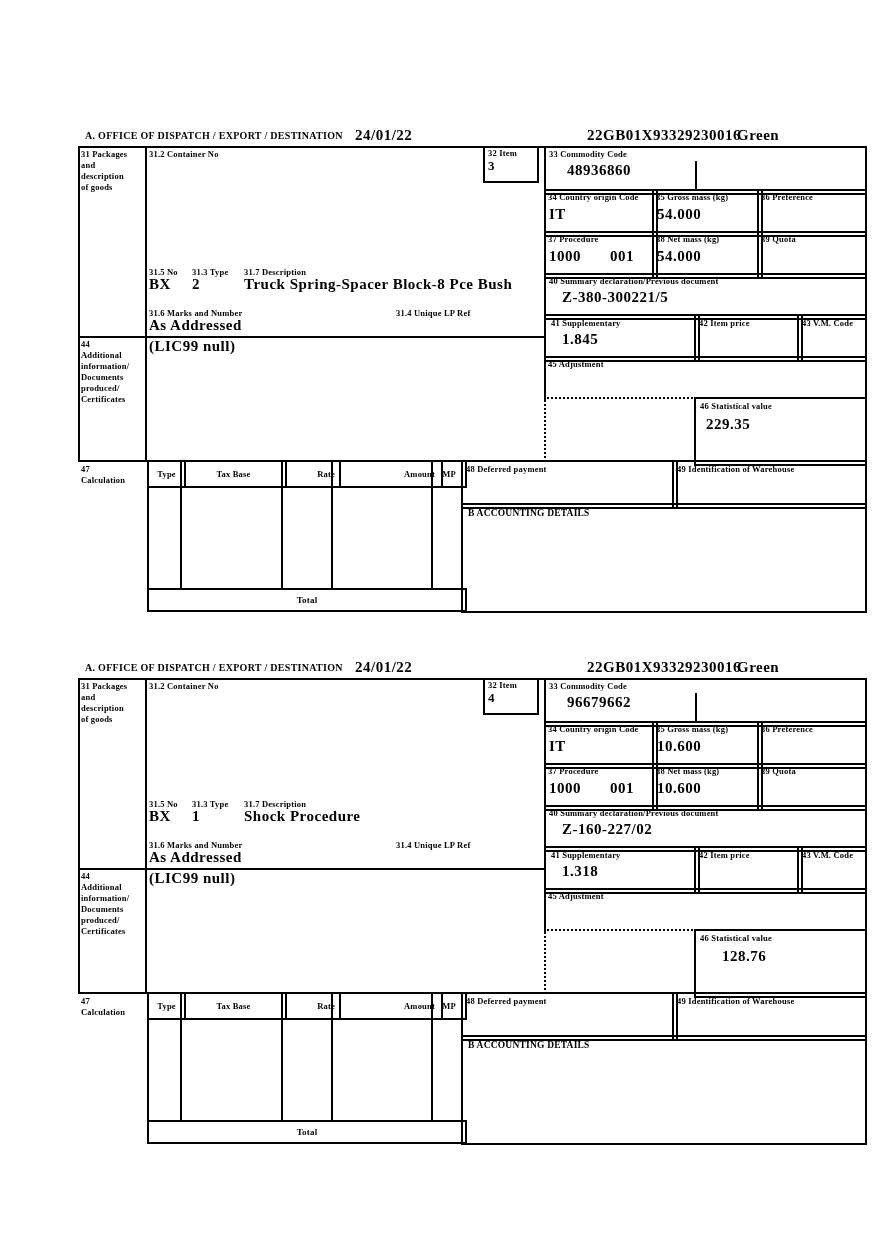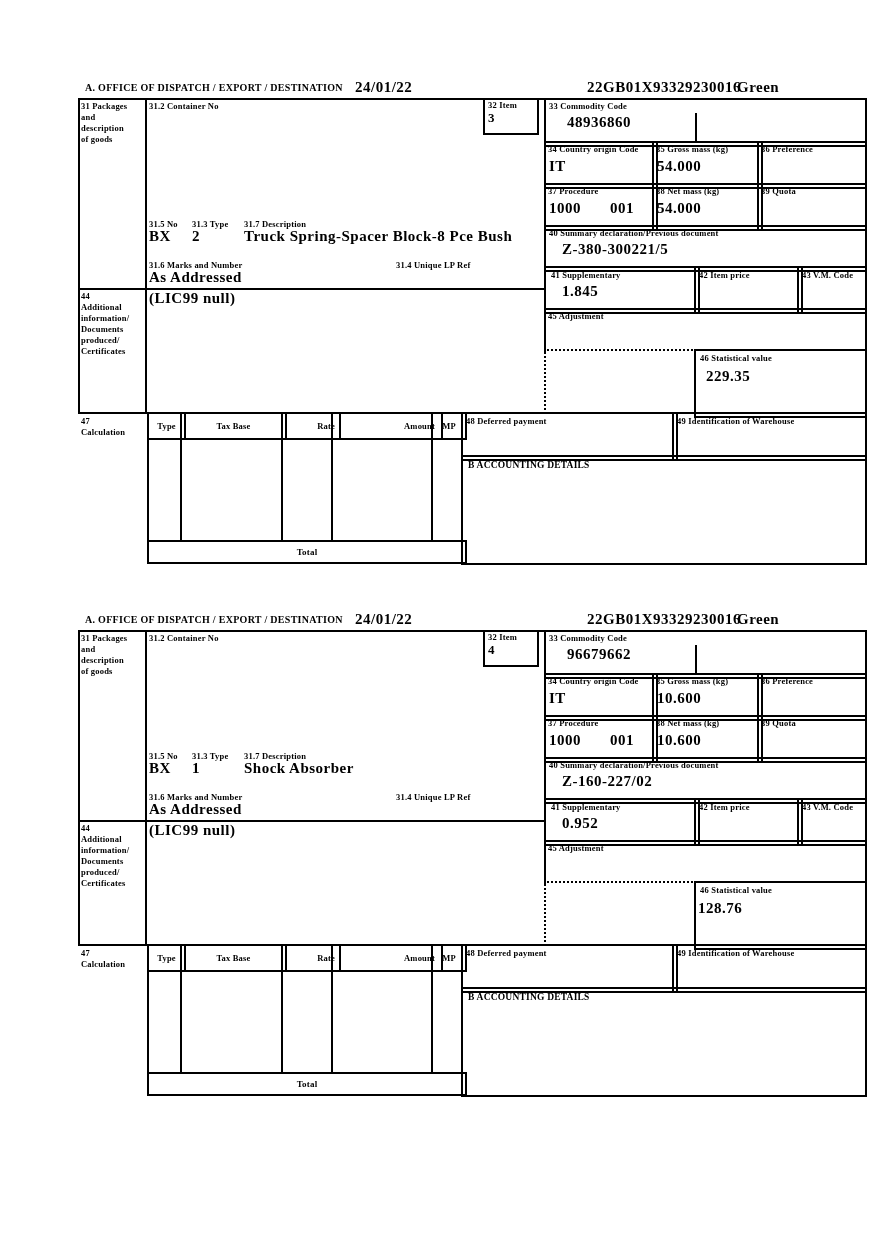--- a/index.html
+++ b/index.html
@@ -1,20 +1,20 @@
 <!DOCTYPE html>
 <html><head>
 <meta charset="utf-8">
 <style>
   html,body{margin:0;padding:0;}
   body{
     width:882px;height:1250px;background:#ffffff;position:relative;
     font-family:"Liberation Serif",serif;color:#000;overflow:hidden;
   }
-  .form{position:absolute;left:78px;width:787px;height:483px;}
+  .form{position:absolute;left:78px;width:787px;height:483px;margin-top:48px;}
   .a{position:absolute;}
   .lbl{font-size:8.5px;font-weight:bold;letter-spacing:0.2px;line-height:10px;white-space:nowrap;}
   .ml{white-space:pre-line;line-height:11px;}
   .hdr-office{font-size:10px;letter-spacing:0.3px;}
   .val{font-size:15px;font-weight:bold;letter-spacing:0.5px;white-space:nowrap;line-height:16px;}
   .val.sm{font-size:13px;}
   .box{position:absolute;border:2px solid #000;}
   .nobot{border-bottom:none;}
   .line{position:absolute;background:#000;}
   .doth{position:absolute;border-top:2px dotted #000;height:0;}
@@ -200,21 +200,21 @@
     <div class="a" style="left:405px;top:20px;width:52px;height:35px;border-left:2px solid #000;border-right:2px solid #000;border-bottom:2px solid #000;">
       <div class="a lbl" style="left:3px;top:2px;">32 Item</div>
       <div class="a val sm" style="left:3px;top:12px;">4</div>
     </div>
 
     <div class="a lbl" style="left:71px;top:141px;">31.5 No</div>
     <div class="a lbl" style="left:114px;top:141px;">31.3 Type</div>
     <div class="a lbl" style="left:166px;top:141px;">31.7 Description</div>
     <div class="a val" style="left:71px;top:150px;">BX</div>
     <div class="a val" style="left:114px;top:150px;">1</div>
-    <div class="a val" style="left:166px;top:150px;">Shock Absorber</div>
+    <div class="a val" style="left:166px;top:150px;">Shock Procedure</div>
 
     <div class="a lbl" style="left:71px;top:182px;">31.6 Marks and Number</div>
     <div class="a lbl" style="left:318px;top:182px;">31.4 Unique LP Ref</div>
     <div class="a val" style="left:71px;top:191px;">As Addressed</div>
     <div class="a val" style="left:71px;top:212px;">(LIC99 null)</div>
 
     <div class="box" style="left:466px;top:20px;width:319px;height:45px;">
       <div class="a lbl" style="left:3px;top:1px;">33 Commodity Code</div>
       <div class="a val" style="left:21px;top:14px;">96679662</div>
       <div class="line" style="left:149px;top:13px;width:2px;height:28px;"></div>
@@ -245,39 +245,39 @@
       <div class="a lbl" style="left:2px;top:1px;">39 Quota</div>
     </div>
 
     <div class="box" style="left:466px;top:147px;width:319px;height:43px;">
       <div class="a lbl" style="left:3px;top:1px;">40 Summary declaration/Previous document</div>
       <div class="a val" style="left:16px;top:14px;">Z-160-227/02</div>
     </div>
 
     <div class="box" style="left:466px;top:188px;width:152px;height:44px;">
       <div class="a lbl" style="left:5px;top:2px;">41 Supplementary</div>
-      <div class="a val" style="left:16px;top:15px;">0.952</div>
+      <div class="a val" style="left:16px;top:15px;">1.318</div>
     </div>
     <div class="box" style="left:616px;top:188px;width:105px;height:44px;">
       <div class="a lbl" style="left:3px;top:2px;">42 Item price</div>
     </div>
     <div class="box" style="left:719px;top:188px;width:66px;height:44px;">
       <div class="a lbl" style="left:3px;top:2px;">43 V.M. Code</div>
     </div>
 
     <div class="box nobot" style="left:466px;top:230px;width:319px;height:43px;">
       <div class="a lbl" style="left:2px;top:1px;">45 Adjustment</div>
     </div>
 
     <div class="doth" style="left:466px;top:271px;width:152px;"></div>
     <div class="dotv" style="left:466px;top:271px;height:65px;"></div>
 
     <div class="box" style="left:616px;top:271px;width:169px;height:65px;">
       <div class="a lbl" style="left:4px;top:2px;">46 Statistical value</div>
-      <div class="a val" style="left:2px;top:17px;">128.76</div>
+      <div class="a val" style="left:26px;top:17px;">128.76</div>
     </div>
 
     <div class="cell" style="left:69px;top:334px;width:35px;height:24px;">
       <span class="lbl">Type</span>
     </div>
     <div class="cell" style="left:102px;top:334px;width:103px;height:24px;">
       <span class="lbl">Tax Base</span>
     </div>
     <div class="cell right" style="left:203px;top:334px;width:52px;height:24px;padding-right:4px;">
       <span class="lbl">Rate</span>

